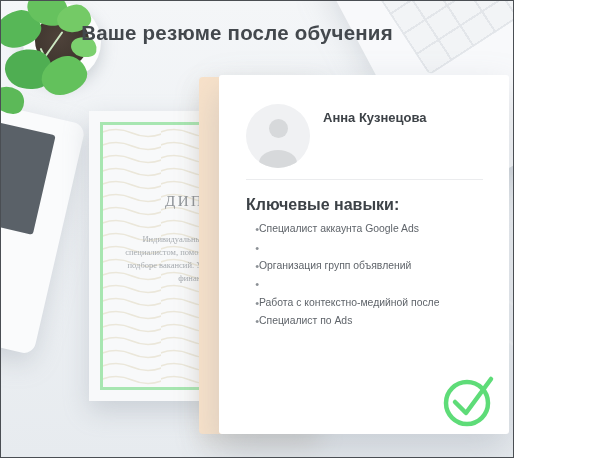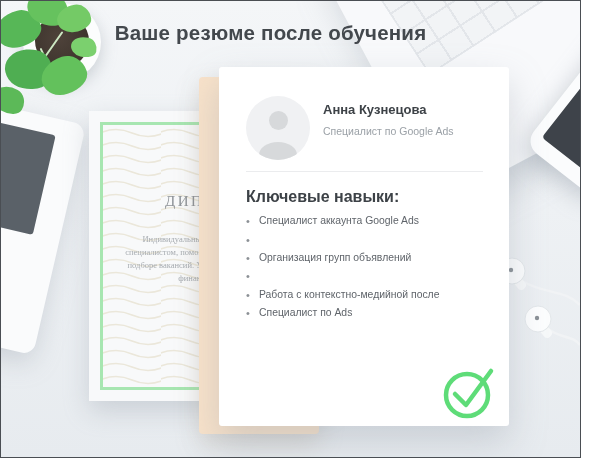--- a/index.html
+++ b/index.html
@@ -1,17 +1,17 @@
 <!DOCTYPE html>
 <html><head>
 <meta charset="utf-8">
 <style>
   html,body{margin:0;padding:0;background:#ffffff;}
   .page{
-    position:relative;width:581px;height:458px;box-sizing:border-box;
+    position:relative;width:514px;height:458px;box-sizing:border-box;
     border:1px solid #4a4e53;overflow:hidden;
     background:linear-gradient(180deg,#f4f6f8 0%,#eef1f4 45%,#e7ebef 100%);
     font-family:"Liberation Sans",sans-serif;
   }
   
   .laptop{
     position:absolute;left:360px;top:-130px;width:330px;height:270px;
     background:#f8f9fb;transform:rotate(-28deg);border-radius:10px;
     box-shadow:0 14px 34px rgba(150,160,172,.38);
   }
@@ -74,22 +74,22 @@
     font-family:"Liberation Serif",serif;font-size:8.5px;line-height:13px;color:#a6abb0;white-space:nowrap;
   }
   .diploma-par div{white-space:nowrap;}
   
   .backing{
     position:absolute;left:198px;top:76px;width:120px;height:357px;z-index:3;
     background:#f8e2ca;border-radius:4px;box-shadow:0 10px 24px rgba(160,148,126,.28);
   }
   
   .card{
-    position:absolute;left:218px;top:66px;width:290px;height:359px;z-index:4;
-    background:#ffffff;border-radius:3px;box-shadow:0 16px 36px rgba(142,152,164,.35);
+    position:absolute;left:218px;top:74px;width:290px;height:359px;z-index:4;
+    background:#ffffff;border-radius:3px;box-shadow:0 16px 36px rgba(142,152,164,.35);text-align:right;
   }
   .avatar{position:absolute;left:27px;top:29px;width:64px;height:64px;border-radius:50%;background:#f0f1f3;overflow:hidden;}
   .avatar .head{position:absolute;left:23px;top:15px;width:19px;height:19px;border-radius:50%;background:#d7d9db;}
   .avatar .shoulders{position:absolute;left:13px;bottom:-8px;width:38px;height:26px;border-radius:50% 50% 0 0;background:#d7d9db;}
   .name{position:absolute;left:104px;top:35px;font-size:13px;font-weight:700;color:#3d4247;}
   .role{position:absolute;left:104px;top:58px;font-size:10.5px;color:#9ba1a7;}
   .divider{position:absolute;left:27px;right:26px;top:104px;height:1px;background:#ebecee;}
   .skills-h{position:absolute;left:27px;top:121px;font-size:16px;font-weight:700;color:#3d4247;}
   .skills{position:absolute;left:27px;top:149px;right:16px;margin:0;padding:0;list-style:none;}
   .skills li{display:flex;align-items:flex-start;margin-bottom:8.2px;font-size:10.4px;color:#5f646a;line-height:10.4px;}
@@ -159,21 +159,20 @@
   </div>
 
   <div class="backing"></div>
 
   <div class="card">
     <div class="avatar">
       <div class="head"></div>
       <div class="shoulders"></div>
     </div>
     <div class="name">Анна Кузнецова</div>
-    <div class="role">Специалист по Google Ads</div>
     <div class="divider"></div>
     <div class="skills-h">Ключевые навыки:</div>
     <ul class="skills">
       <li>
           <span class="b">•</span>
           <span>Специалист аккаунта Google Ads</span>
         </li>
       <li>
           <span class="b">•</span>
         </li>

